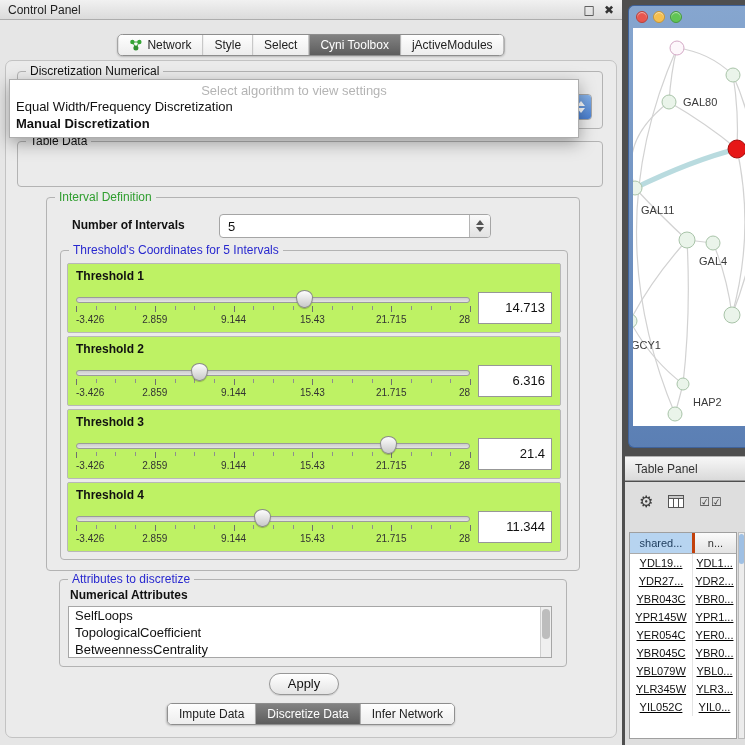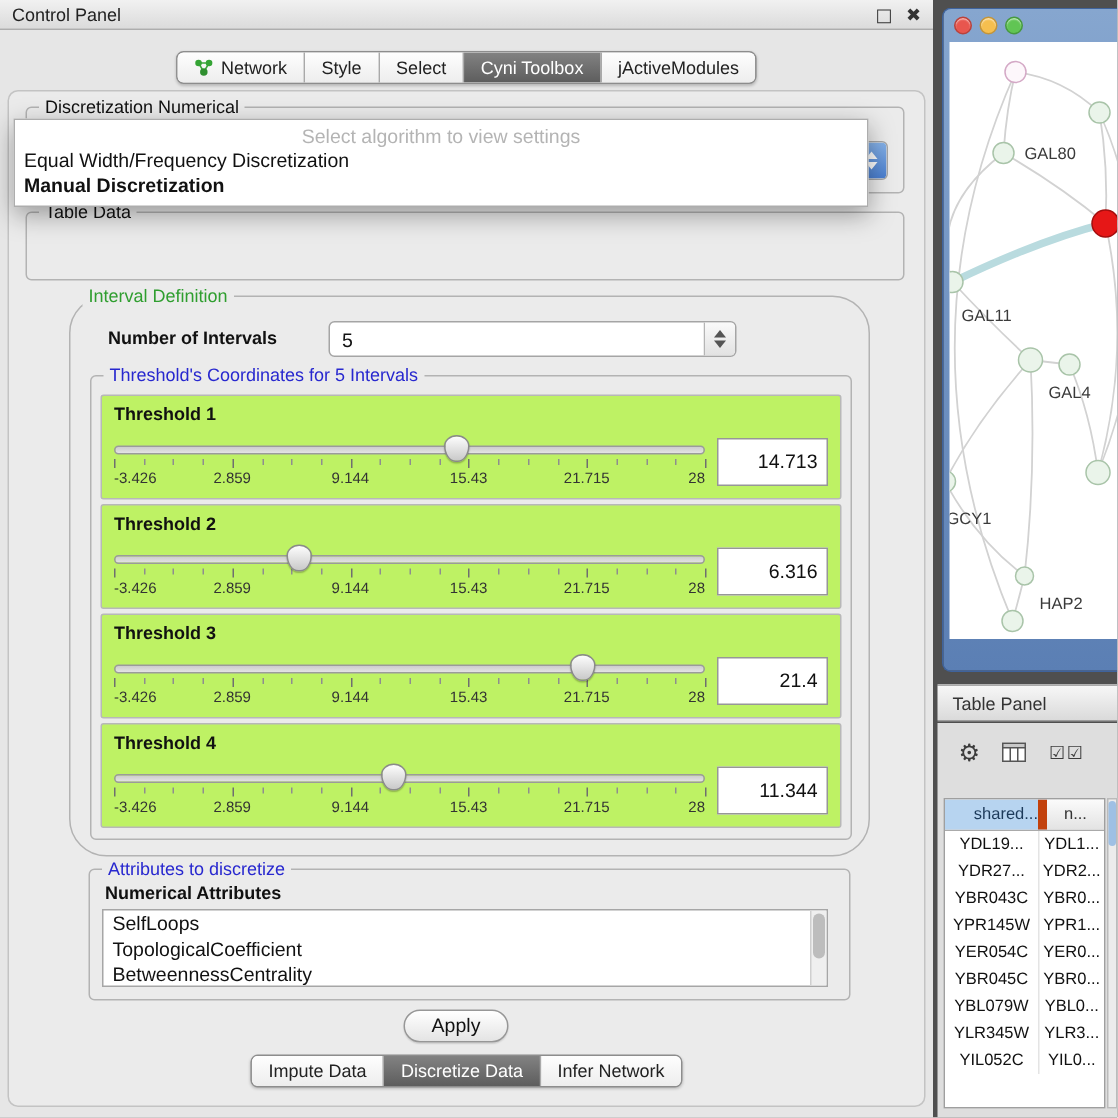--- a/index.html
+++ b/index.html
@@ -41,21 +41,21 @@
   #algoCombo{left:10px;top:22px;width:564px;height:26px;}
 
   .dropdown{position:absolute;left:3px;top:18px;width:570px;height:59px;background:#fff;border:1px solid #adadad;box-shadow:0 5px 16px rgba(0,0,0,.35);z-index:40;box-sizing:border-box;}
   .dd-placeholder{text-align:center;color:#b4b4b4;font-size:13px;padding-top:3px;}
   .dd-opt{font-size:13px;color:#111;padding:1px 6px;white-space:nowrap;}
   .dd-opt.bold{font-weight:bold;}
 
   #tableDataGroup{left:11px;top:80px;width:584px;height:44px;}
   #tableDataCombo{left:10px;top:14px;width:564px;height:24px;}
 
-  #intervalGroup{left:40px;top:136px;width:532px;height:372px;border-radius:25px;}
+  #intervalGroup{left:40px;top:136px;width:532px;height:372px;}
   #intervalsLabel{position:absolute;left:25px;top:20px;font-size:12px;font-weight:bold;color:#111;}
   #intervalsCombo{left:172px;top:16px;width:272px;height:24px;}
   #thrGroup{left:13px;top:52px;width:506px;height:308px;}
   #thresholds{position:absolute;left:6px;top:12px;width:494px;}
 
   .tblock{position:relative;width:494px;height:70px;margin-bottom:3px;border:1px solid #b8b8b8;border-radius:2px;background:#bef264;box-sizing:border-box;}
   .tlabel{position:absolute;left:8px;top:5px;font-size:12px;font-weight:bold;color:#111;}
   .slider{position:absolute;left:8px;top:26px;width:394px;height:40px;}
   .track{position:absolute;left:0;right:0;top:7px;height:4px;background:linear-gradient(#cdcdcd,#e3e3e3);border:1px solid #9b9b9b;border-radius:3px;}
   .thumb{position:absolute;top:0;width:15px;height:16px;margin-left:-7px;background:linear-gradient(#fdfdfd,#c9c9c9);border:1px solid #8a8a8a;border-radius:50% 50% 46% 46%/40% 40% 60% 60%;box-shadow:0 1px 1px rgba(0,0,0,.25);}
@@ -89,23 +89,23 @@
   .canvas svg{display:block;}
 
   .tp-header{position:absolute;left:3px;top:456px;right:0;height:25px;background:linear-gradient(#f7f7f7,#dadada);border-top:1px solid #b2b2b2;border-bottom:1px solid #9c9c9c;font-size:12px;color:#333;line-height:25px;padding-left:10px;box-sizing:border-box;}
   .tp-body{position:absolute;left:3px;top:482px;right:0;bottom:0;background:#dedede;}
   .tp-toolbar{position:absolute;left:14px;top:10px;display:flex;gap:15px;align-items:center;color:#3c3c3c;}
   .gear{font-size:16px;}
   .checks{font-size:12px;letter-spacing:1px;}
   .grid{position:absolute;left:4px;top:50px;width:108px;bottom:6px;background:#fff;border:1px solid #9f9f9f;overflow:hidden;box-sizing:border-box;}
   .ghead{display:flex;height:20px;border-bottom:1px solid #aaa;}
   .hc{font-size:11px;line-height:20px;text-align:center;overflow:hidden;white-space:nowrap;}
-  .hc1{width:62px;background:#b7d4f0;border-right:6px solid #c2410c;color:#1c3a5a;text-align:right;}
+  .hc1{width:62px;background:#b7d4f0;border-right:3px solid #c2410c;color:#1c3a5a;}
   .hc2{flex:1;background:linear-gradient(#fbfbfb,#e3e3e3);color:#333;}
-  .grow{display:flex;height:18px;}
+  .grow{display:flex;height:18px;text-decoration:underline;}
   .gcell{font-size:11px;line-height:18px;text-align:center;white-space:nowrap;overflow:hidden;color:#111;}
   .c1{width:62px;border-right:1px solid #e4e4e4;}
   .c2{flex:1;}
   .vscroll2{position:absolute;left:113px;top:50px;width:7px;bottom:6px;background:#ececec;border:1px solid #bbb;box-sizing:border-box;}
   .vthumb2{position:absolute;left:0;right:0;top:1px;height:30px;background:#9fc0e4;border-radius:3px;}
 </style>
 </head>
 <body>
 
 <div id="app">

